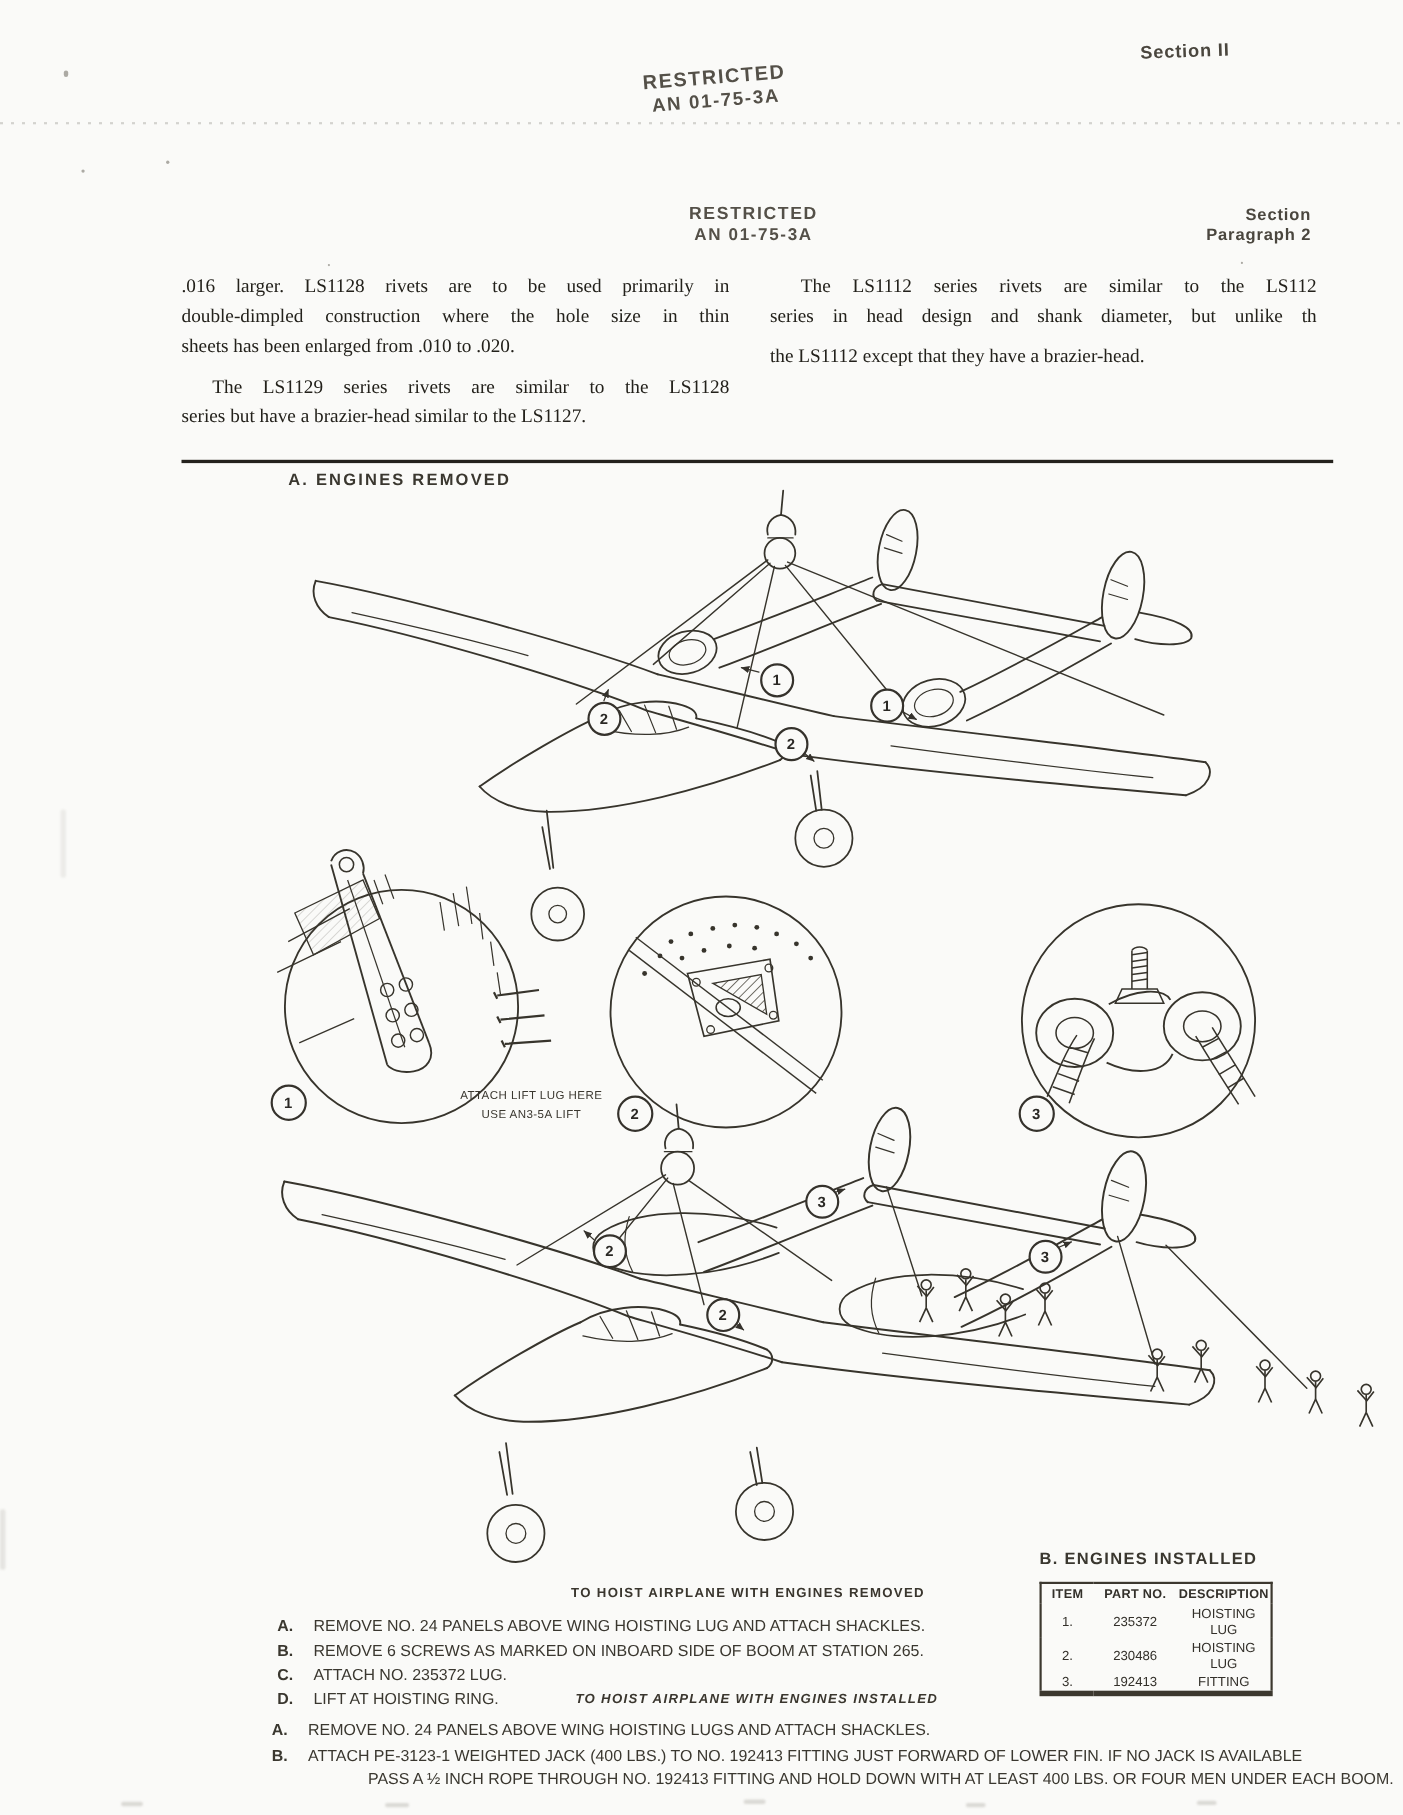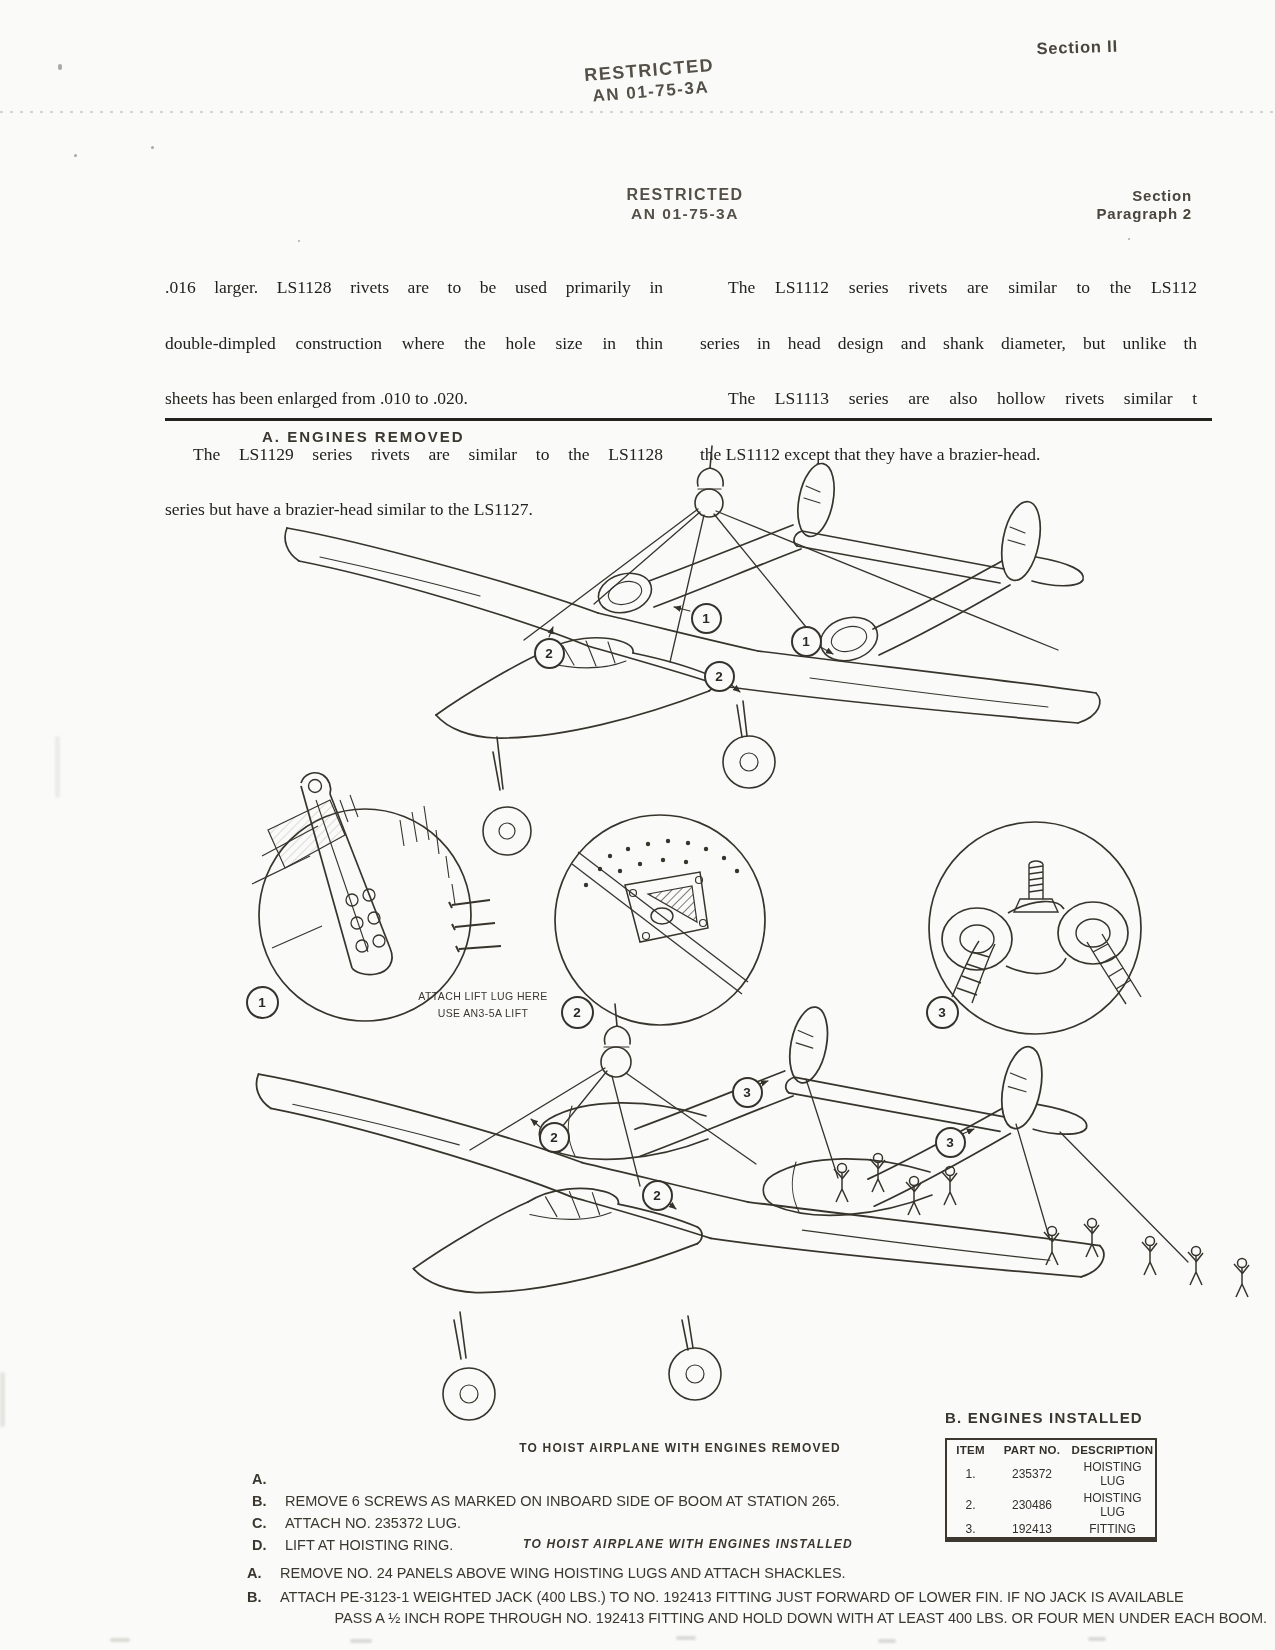--- a/index.html
+++ b/index.html
@@ -9,21 +9,21 @@
   
   .stamp{font-weight:700;text-align:center;color:#46423a;letter-spacing:1.5px;opacity:.92;}
   .stamp .l1{font-size:18px;line-height:21px;}
   .stamp .l2{font-size:17px;line-height:21px;}
   .stamp-mid .l1{font-size:16px;line-height:19px;}
   .stamp-mid .l2{font-size:15.5px;line-height:19px;}
   .secref{font-weight:700;color:#4a463e;text-align:right;letter-spacing:.8px;}
   
   .col{font-family:"Liberation Serif",serif;font-size:17.5px;line-height:27.5px;color:#23211b;}
   .para{margin:0 0 9px 0;}
-  .tline{text-align:justify;text-align-last:justify;white-space:normal;margin-top:28px;}
+  .tline{text-align:justify;text-align-last:justify;white-space:normal;}
   .tline.last{text-align-last:left;}
   .tline.indent{padding-left:28px;}
   .clip{overflow:hidden;}
   
   .figlabel{font-weight:700;font-size:15px;letter-spacing:2px;color:#3a372f;}
   .note{font-size:10.5px;letter-spacing:.4px;color:#3a372f;text-align:center;line-height:17px;}
   .captitle{font-weight:700;font-size:12px;letter-spacing:1.2px;color:#3a362e;text-align:center;white-space:nowrap;}
   .steps{font-size:14.5px;color:#3a372f;}
   .steps .row{display:flex;line-height:22px;white-space:nowrap;}
   .steps .k{font-weight:700;width:33px;flex:0 0 33px;}
@@ -89,21 +89,20 @@
     <div class="tline indent">The LS1129 series rivets are similar to the LS1128</div>
     <div class="tline last">series but have a brazier-head similar to the LS1127.</div>
   </div>
 </div>
 <div class="abs col clip" style="left:700px;top:246px;width:497px;">
   <div class="para">
     <div class="tline indent">The LS1112 series rivets are similar to the LS112</div>
     <div class="tline">series in head design and shank diameter, but unlike th</div>
   </div>
   <div class="para">
-    <div class="tline indent">The LS1113 series are also hollow rivets similar t</div>
     <div class="tline last">the LS1112 except that they have a brazier-head.</div>
   </div>
 </div>
 
 <div class="rule" style="left:165px;top:418px;width:1047px;height:3px;"></div>
 
 <div class="abs figlabel" style="left:262px;top:428px;">A.  ENGINES REMOVED</div>
 <div class="abs figlabel" style="left:945px;top:1409px;letter-spacing:1.2px;">B.  ENGINES INSTALLED</div>
 
 <div class="abs note" style="left:388px;top:988px;width:190px;">
@@ -389,20 +388,21 @@
     <td>192413</td>
     <td>FITTING</td>
   </tr>
 </tbody>
   </table>
 
 <div class="abs captitle" style="left:420px;top:1441px;width:520px;">TO HOIST AIRPLANE WITH ENGINES REMOVED</div>
 <div class="abs steps" style="left:252px;top:1468px;width:720px;">
   <div class="row">
     <span class="k">A.</span>
+    <span class="t">REMOVE NO. 24 PANELS ABOVE WING HOISTING LUG AND ATTACH SHACKLES.</span>
   </div>
   <div class="row">
     <span class="k">B.</span>
     <span class="t">REMOVE 6 SCREWS AS MARKED ON INBOARD SIDE OF BOOM AT STATION 265.</span>
   </div>
   <div class="row">
     <span class="k">C.</span>
     <span class="t">ATTACH NO. 235372 LUG.</span>
   </div>
   <div class="row">

